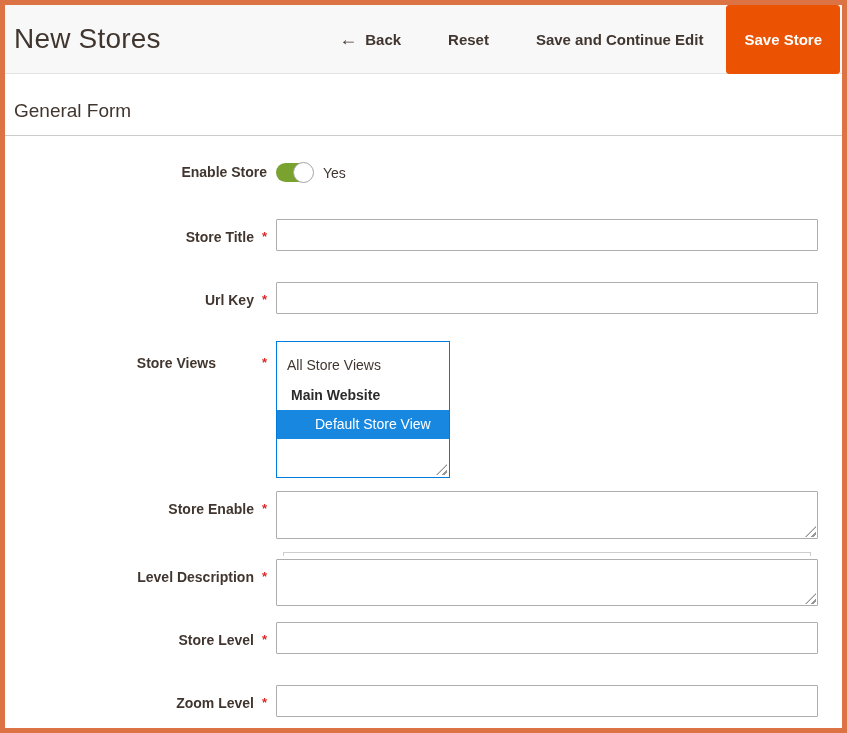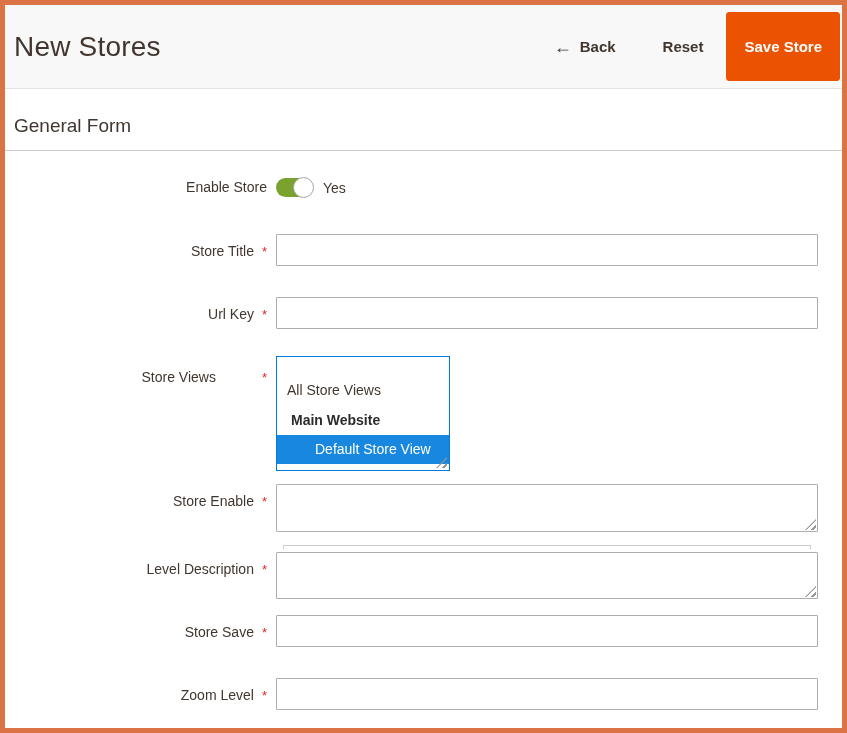--- a/index.html
+++ b/index.html
@@ -7,21 +7,21 @@
   body {
     font-family:"Liberation Sans", sans-serif;
     background:#ffffff;
     border:5px solid #dc7345;
     overflow:hidden;
     color:#41362f;
   }
 
   
   .page-header {
-    height:84px;
+    height:69px;
     background:#f8f8f8;
     border-bottom:1px solid #e3e3e3;
     display:flex;
     align-items:center;
     padding:0 2px 0 9px;
   }
   .page-title {
     font-size:28px;
     font-weight:400;
     color:#41362f;
@@ -69,25 +69,25 @@
     color:#41362f;
   }
 
   
   .form-area { padding-top:26px; }
   .row { display:flex; align-items:flex-start; }
   .field-label {
     flex:0 0 262px;
     display:flex;
     justify-content:flex-end;
-    align-items:flex-start;
+    align-items:center;
     gap:8px;
     padding-top:9px;
     font-size:14px;
-    font-weight:400;
+    font-weight:700;
     color:#41362f;
     line-height:16px;
   }
   .req { color:#e22626; font-size:13px; line-height:16px; margin-top:1px; }
   .field { margin-left:9px; position:relative; }
 
   .mb-enable { margin-bottom:37px; }
   .mb-title  { margin-bottom:31px; }
   .mb-url    { margin-bottom:27px; }
   .mb-views  { margin-bottom:13px; }
@@ -144,24 +144,24 @@
     width:21px; height:21px;
     background:#ffffff;
     border:1px solid #a5a5a5;
     border-radius:50%;
   }
   .toggle-state { font-size:14px; color:#41362f; }
 
   
   .listbox {
     position:relative;
-    width:174px; height:115px;
+    width:174px; height:137px;
     border:1px solid #007bdb;
     background:#ffffff;
-    padding-top:18px;
+    padding-top:8px;
     overflow:hidden;
     cursor:default;
   }
   .opt {
     height:30px; line-height:30px;
     font-size:14px;
     color:#41362f;
     white-space:nowrap;
     cursor:pointer;
   }
@@ -190,20 +190,23 @@
 <header class="page-header">
   <h1 class="page-title">New Stores</h1>
   <div class="header-actions">
     <div class="text-btn">
       <span class="back-arrow">←</span>
       <span>Back</span>
     </div>
     <div class="text-btn">
       <span>Reset</span>
     </div>
+    <div class="text-btn">
+      <span>Save and Continue Edit</span>
+    </div>
     <button class="primary-btn">Save Store</button>
   </div>
 </header>
 
 <div class="section-head">
   <h2 class="section-title">General Form</h2>
 </div>
 
 <div class="form-area">
 
@@ -273,21 +276,21 @@
       <span class="req">*</span>
     </div>
     <div class="field">
       <textarea class="ta-desc" style=""></textarea>
       <span class="resize-corner"></span>
     </div>
   </div>
 
   <div class="row mb-phone">
     <div class="field-label">
-      <span>Store Save</span>
+      <span>Store Level</span>
       <span class="req">*</span>
     </div>
     <div class="field">
       <input type="text" value="" style="">
     </div>
   </div>
 
   <div class="row">
     <div class="field-label">
       <span>Zoom Level</span>

